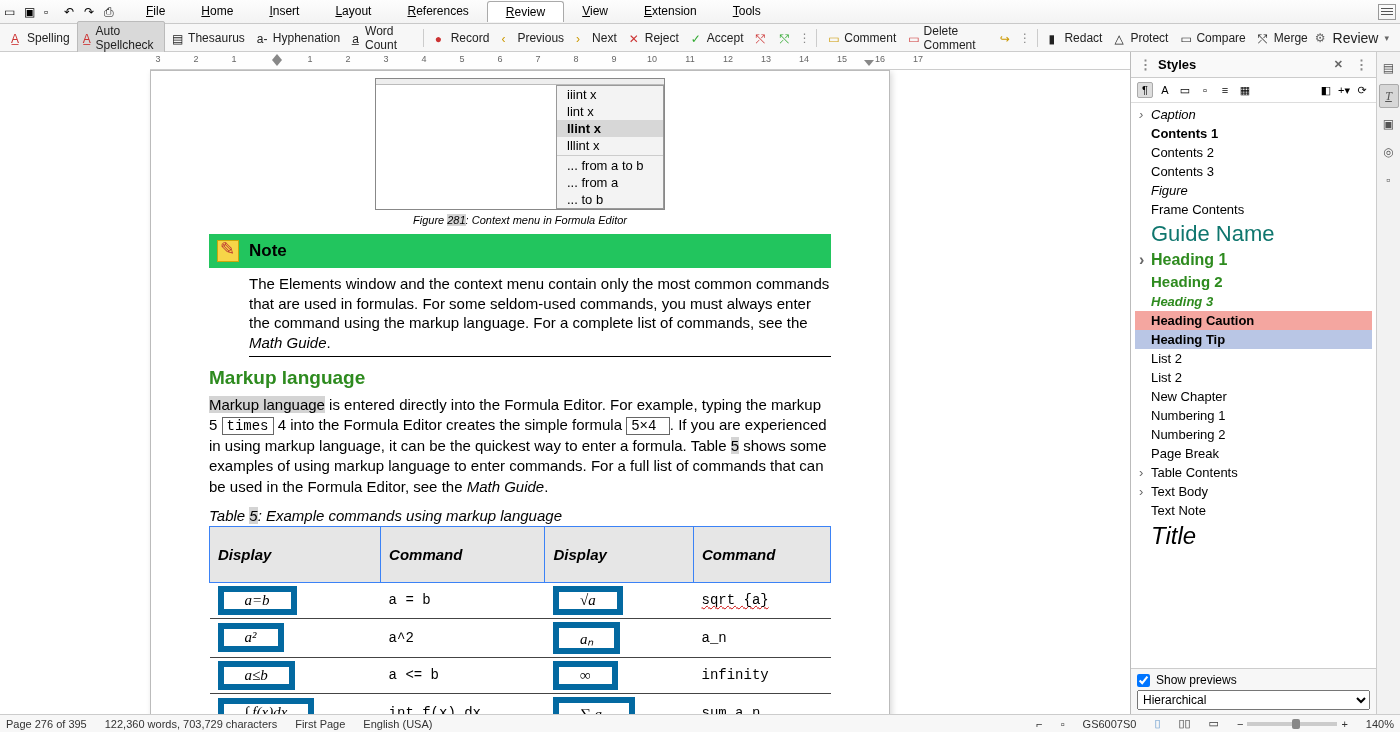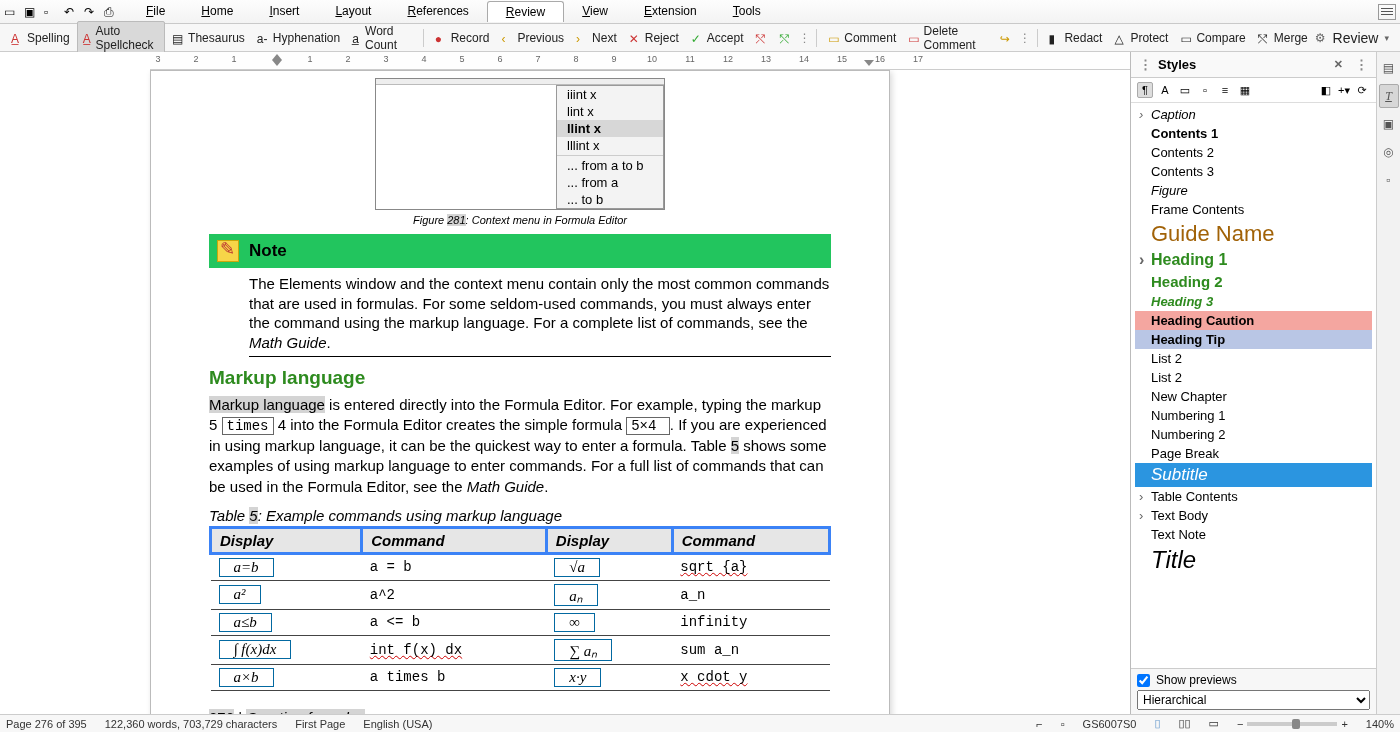--- a/index.html
+++ b/index.html
@@ -54,23 +54,23 @@
   .note-text { margin:6px 0 6px 40px; font-size:15px; line-height:1.3; border-bottom:1.5px solid #000; padding-bottom:4px; }
   .note-text i { font-style:italic; }
 
   h2.green { color:#2e8b1f; font-size:19px; font-weight:bold; margin:10px 0 6px; }
   .para { font-size:15px; line-height:1.35; }
   .para .hl { background:#d4d4d4; }
   .para .box { border:1px solid #666; padding:0 4px; font-family:"Liberation Mono", monospace; background:#fff; font-size:14px; }
 
   .tbl-cap { font-style:italic; font-size:15px; margin-top:10px; }
   table.cmds { width:100%; border-collapse:collapse; margin-top:2px; font-size:15px; }
-  table.cmds th { background:#e6e6e6; font-style:italic; font-weight:bold; text-align:left; padding:3px 8px; border:3px solid #3b82f6; }
+  table.cmds th { background:#e6e6e6; font-style:italic; font-weight:bold; text-align:left; padding:19px 8px; border:1px solid #3b82f6; }
   table.cmds td { padding:3px 8px; border-bottom:1px solid #444; }
-  table.cmds td.disp span { border:1px solid #0369a1; padding:0 14px; display:inline-block; font-style:italic; font-family:"Times New Roman", serif; min-width:20px; text-align:center; }
+  table.cmds td.disp span { border:6px solid #0369a1; padding:0 21px; display:inline-block; font-style:italic; font-family:"Times New Roman", serif; min-width:20px; text-align:center; }
   table.cmds td.cmd { font-family:"Liberation Mono", monospace; font-size:14px; }
   .redwave { text-decoration: underline wavy #c00 1px; text-decoration-skip-ink:none; }
 
   .footer-line { margin-top:18px; font-size:15px; }
   .footer-line .hl { background:#d4d4d4; font-style:italic; }
 
   
   .side { width: 270px; border-left:1px solid #bbb; background:#f9f9f9; display:flex; }
   .side-tabs { width:24px; background:#f2f2f2; border-left:1px solid #ccc; display:flex; flex-direction:column; align-items:center; padding-top:4px; gap:4px; }
   .side-tabs .tab { width:20px; height:24px; display:flex; align-items:center; justify-content:center; font-size:12px; color:#555; border-radius:2px; }
@@ -80,21 +80,21 @@
   .panel-title .x { margin-left:auto; font-size:11px; color:#666; }
   .panel-icons { padding:4px 6px; display:flex; gap:4px; border-bottom:1px solid #ddd; align-items:center; }
   .panel-icons .pi { width:16px; height:16px; display:flex; align-items:center; justify-content:center; font-size:11px; border-radius:2px; }
   .panel-icons .pi.active { background:#ddd; border:1px solid #aaa; }
   .panel-icons .pir { margin-left:auto; display:flex; gap:2px; }
 
   .style-list { flex:1; overflow:auto; padding:2px 4px; font-size:13px; }
   .style-list .row { padding:2px 8px 2px 16px; cursor:default; position:relative; }
   .style-list .row.expand::before { content:"›"; position:absolute; left:4px; top:2px; color:#666; }
   .style-list .row.caption-italic { font-style:italic; }
-  .style-list .row.guideName { color:#a16207; font-size:22px; font-weight:400; }
+  .style-list .row.guideName { color:#0f766e; font-size:22px; font-weight:400; }
   .style-list .row.h1 { color:#2e8b1f; font-size:16px; font-weight:bold; }
   .style-list .row.h2 { color:#2e8b1f; font-size:15px; font-weight:bold; }
   .style-list .row.h3 { color:#2e8b1f; font-size:13px; font-weight:bold; font-style:italic; }
   .style-list .row.caution-bg { background:#f4a6a0; font-weight:bold; }
   .style-list .row.tip-bg { background:#b9c6e5; font-weight:bold; }
   .style-list .row.subtitle { background:#2b95e0; color:#fff; font-style:italic; font-size:17px; }
   .style-list .row.title-big { font-size:24px; font-style:italic; }
   .style-list .row.bold { font-weight:bold; }
   .panel-bottom { border-top:1px solid #ccc; padding:4px 6px; background:#f7f7f7; }
   .panel-bottom label { display:flex; gap:6px; align-items:center; font-size:12px; margin-bottom:3px; }
@@ -382,21 +382,20 @@
           <div class="row h2">Heading 2</div>
           <div class="row h3">Heading 3</div>
           <div class="row caution-bg">Heading Caution</div>
           <div class="row tip-bg">Heading Tip</div>
           <div class="row ">List 2</div>
           <div class="row ">List 2</div>
           <div class="row ">New Chapter</div>
           <div class="row ">Numbering 1</div>
           <div class="row ">Numbering 2</div>
           <div class="row ">Page Break</div>
-          <div class="row subtitle">Subtitle</div>
           <div class="row expand">Table Contents</div>
           <div class="row expand">Text Body</div>
           <div class="row ">Text Note</div>
           <div class="row title-big">Title</div>
         </div>
       <div class="panel-bottom">
         <label>
             <input type="checkbox" checked="" style=""> 
             <span>Show previews</span>
           </label>

